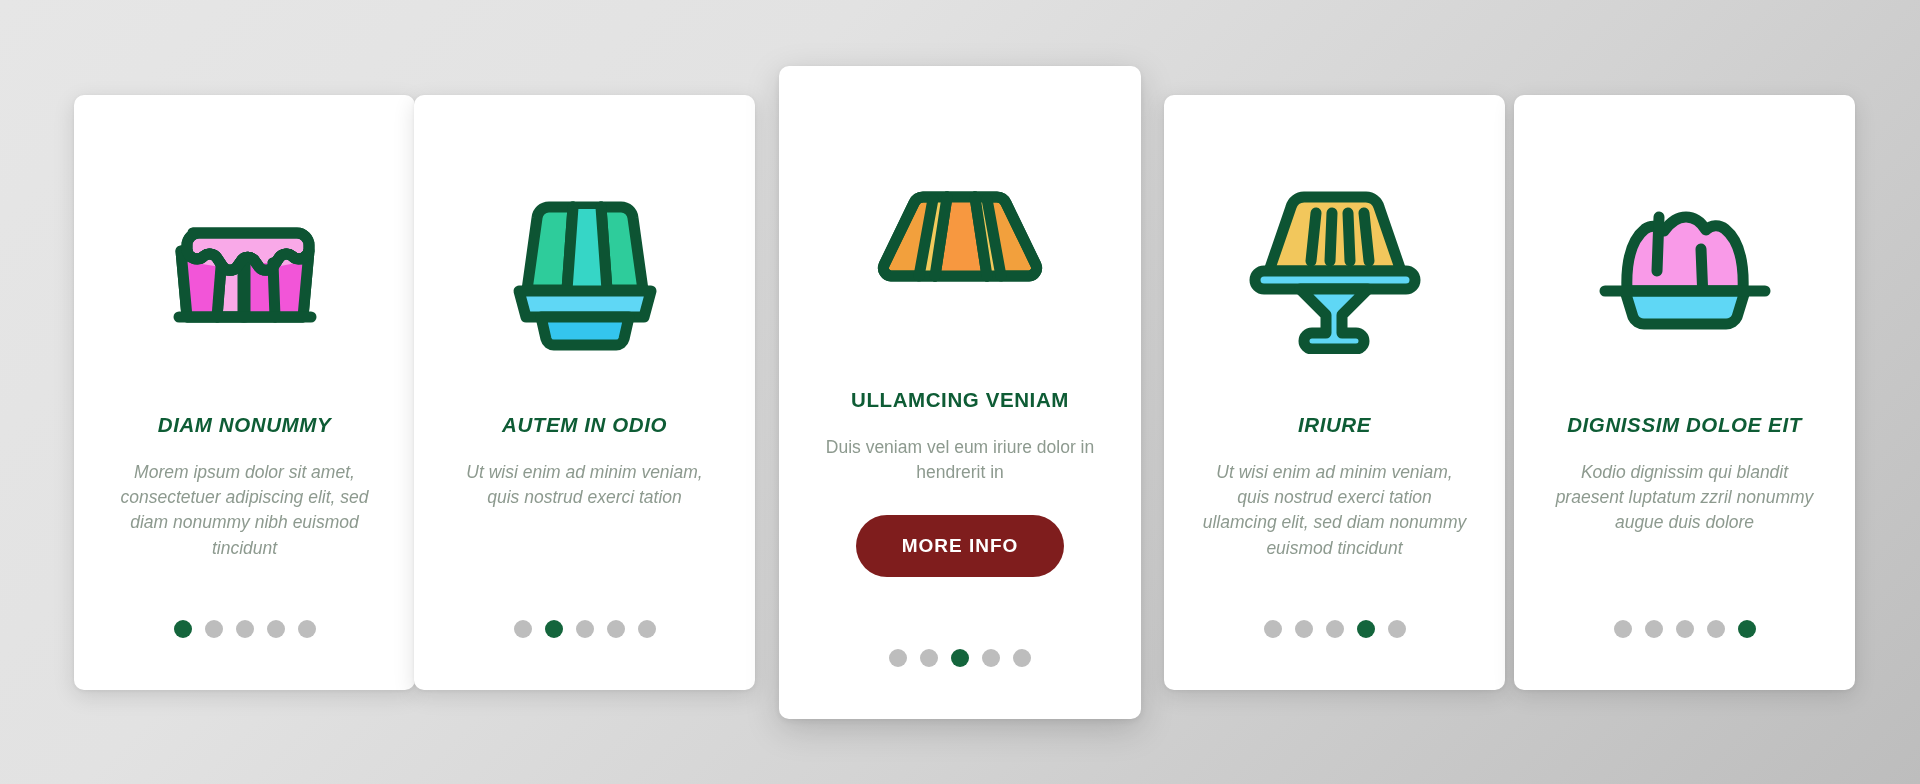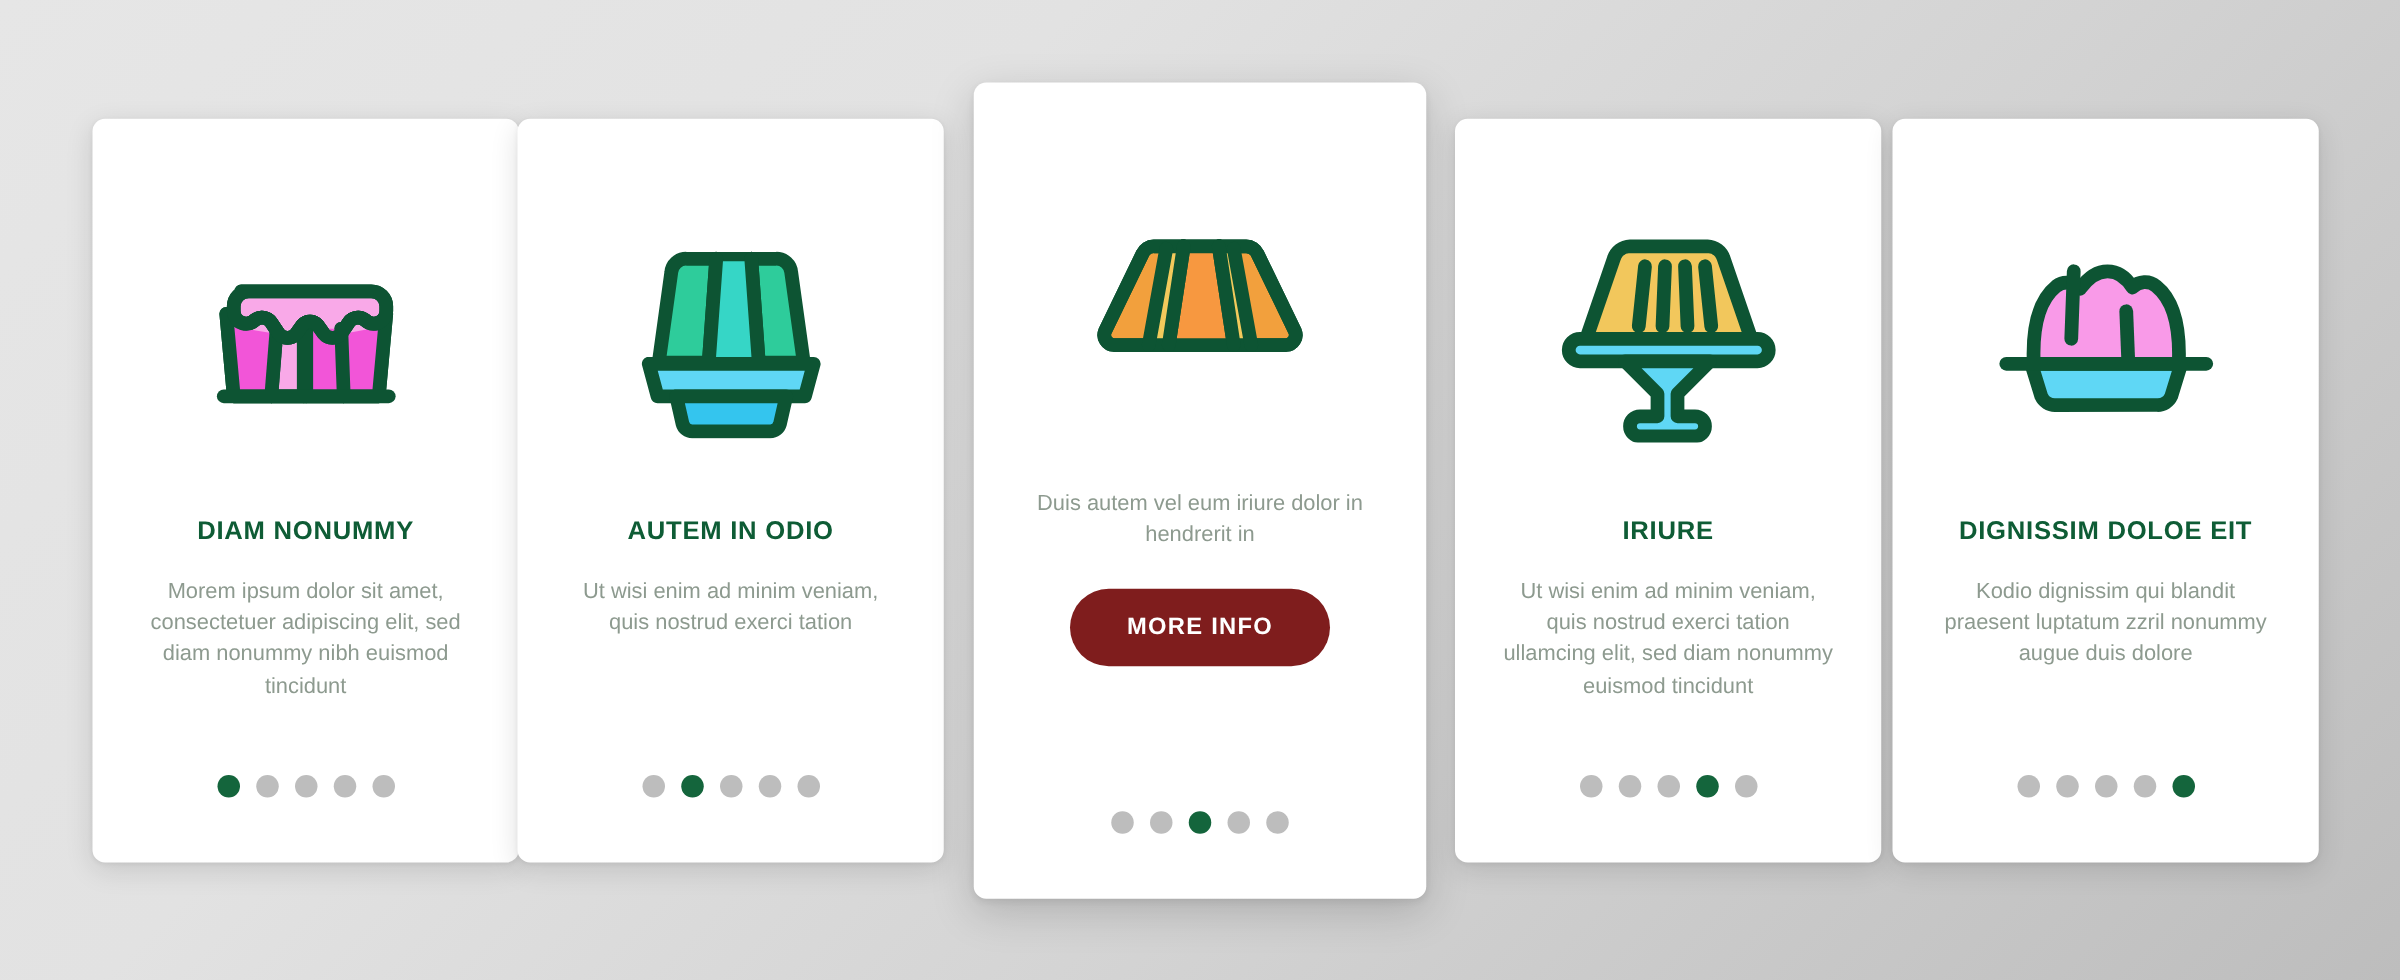--- a/index.html
+++ b/index.html
@@ -27,20 +27,21 @@
     box-shadow: 0 6px 22px rgba(0,0,0,0.12), 0 1px 4px rgba(0,0,0,0.06);
     display: flex;
     flex-direction: column;
     align-items: center;
     box-sizing: border-box;
   }
   .card.side {
     top: 95px;
     width: 341px;
     height: 595px;
+    font-style: italic;
   }
   .card.featured {
     top: 66px;
     width: 362px;
     height: 653px;
     box-shadow: 0 10px 34px rgba(0,0,0,0.17), 0 2px 6px rgba(0,0,0,0.07);
   }
 
   .card-1 { left: 74px;   }
   .card-2 { left: 414px;  }
@@ -192,21 +193,22 @@
           <path d="M82 34 l-12 79 M110 34 l12 79" fill="none"></path>
           <path d="M78 36 l-10 77 h55 l-10 -77 z" fill="#f79840" stroke="none"></path>
           <path d="M82 34 l-12 79 M110 34 l12 79" fill="none"></path>
           <path d="M68 36 l-14 77 h18 l12 -77 z" fill="#f2ca5c" stroke="none"></path>
           <path d="M122 36 l14 77 h-18 l-12 -77 z" fill="#f2ca5c" stroke="none"></path>
           <path d="M58 34 h74 a10 10 0 0 1 9 6 l30 62 a8 8 0 0 1 -7 11 h-138 a8 8 0 0 1 -7 -11 l30 -62 a10 10 0 0 1 9 -6 z" fill="none"></path>
           <path d="M68 36 l-14 77 M82 34 l-12 79 M110 34 l12 79 M122 36 l14 77" fill="none"></path>
         </g>
       </svg>
     </div>
-    <p class="card-body">Duis autem vel eum iriure dolor in hendrerit in</p>
+    <h2 class="card-title">ULLAMCING VENIAM</h2>
+    <p class="card-body">Duis veniam vel eum iriure dolor in hendrerit in</p>
     <button class="cta">MORE INFO</button>
     <div class="dots">
       <span class="dot"></span>
       <span class="dot"></span>
       <span class="dot active"></span>
       <span class="dot"></span>
       <span class="dot"></span>
     </div>
   </div>
 

